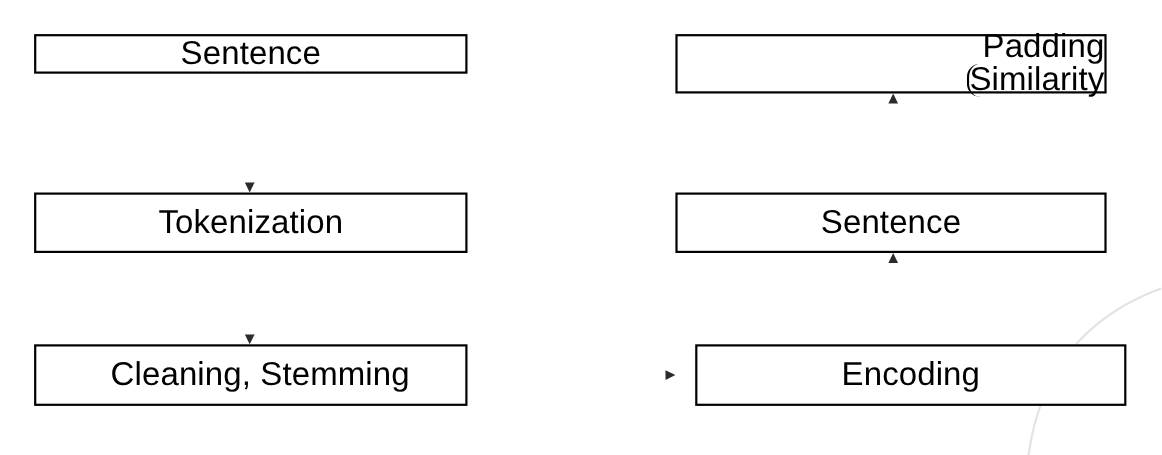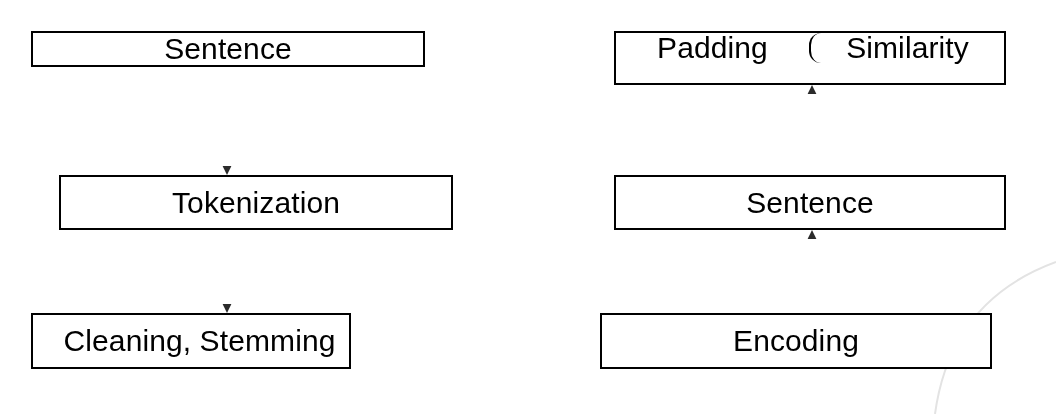--- a/index.html
+++ b/index.html
@@ -39,43 +39,43 @@
   .node-label {
     font-size: 30px;
     line-height: 1;
     color: #000000;
     letter-spacing: 0.1px;
     white-space: nowrap;
     font-weight: 400;
   }
   .split-node {
     display: flex;
-    flex-direction: row;
-    align-items: flex-start;
+    flex-direction: column;
+    align-items: flex-end;
     padding: 0;
   }
   .split-cell {
     flex: 1 1 0;
     display: flex;
     align-items: center;
     justify-content: center;
     box-sizing: border-box;
   }
   .split-cell + .split-cell {
     border-left: 2px solid #000000;
     border-radius: 12px;
   }
 
   
   #node-sentence  { left: 31px;  top: 31px;  width: 394px; height: 36px; }
-  #node-tokenize  { left: 31px;  top: 175px; width: 394px; height: 55px; margin-left: 28px; }
-  #node-cleaning  { left: 31px;  top: 313px; width: 320px; height: 56px; padding-left: 17px; }
+  #node-tokenize  { left: 31px;  top: 175px; width: 394px; height: 55px; }
+  #node-cleaning  { left: 31px;  top: 313px; width: 394px; height: 56px; padding-left: 17px; }
   #node-padsim    { left: 614px; top: 31px;  width: 392px; height: 54px; }
   #node-sorting   { left: 614px; top: 175px; width: 392px; height: 55px; }
-  #node-encoding  { left: 600px; top: 313px; width: 392px; height: 56px; }
+  #node-encoding  { left: 632px; top: 313px; width: 392px; height: 56px; }
 </style>
 </head>
 <body>
 
 <div id="canvas">
 
   <svg class="edges" viewBox="0 0 1056 414" width="1056" height="414" aria-hidden="true">
     <defs>
       <linearGradient id="fadeDown" x1="0" y1="0" x2="0" y2="1">
         <stop offset="0%" stop-color="#b8b8b8"></stop>

